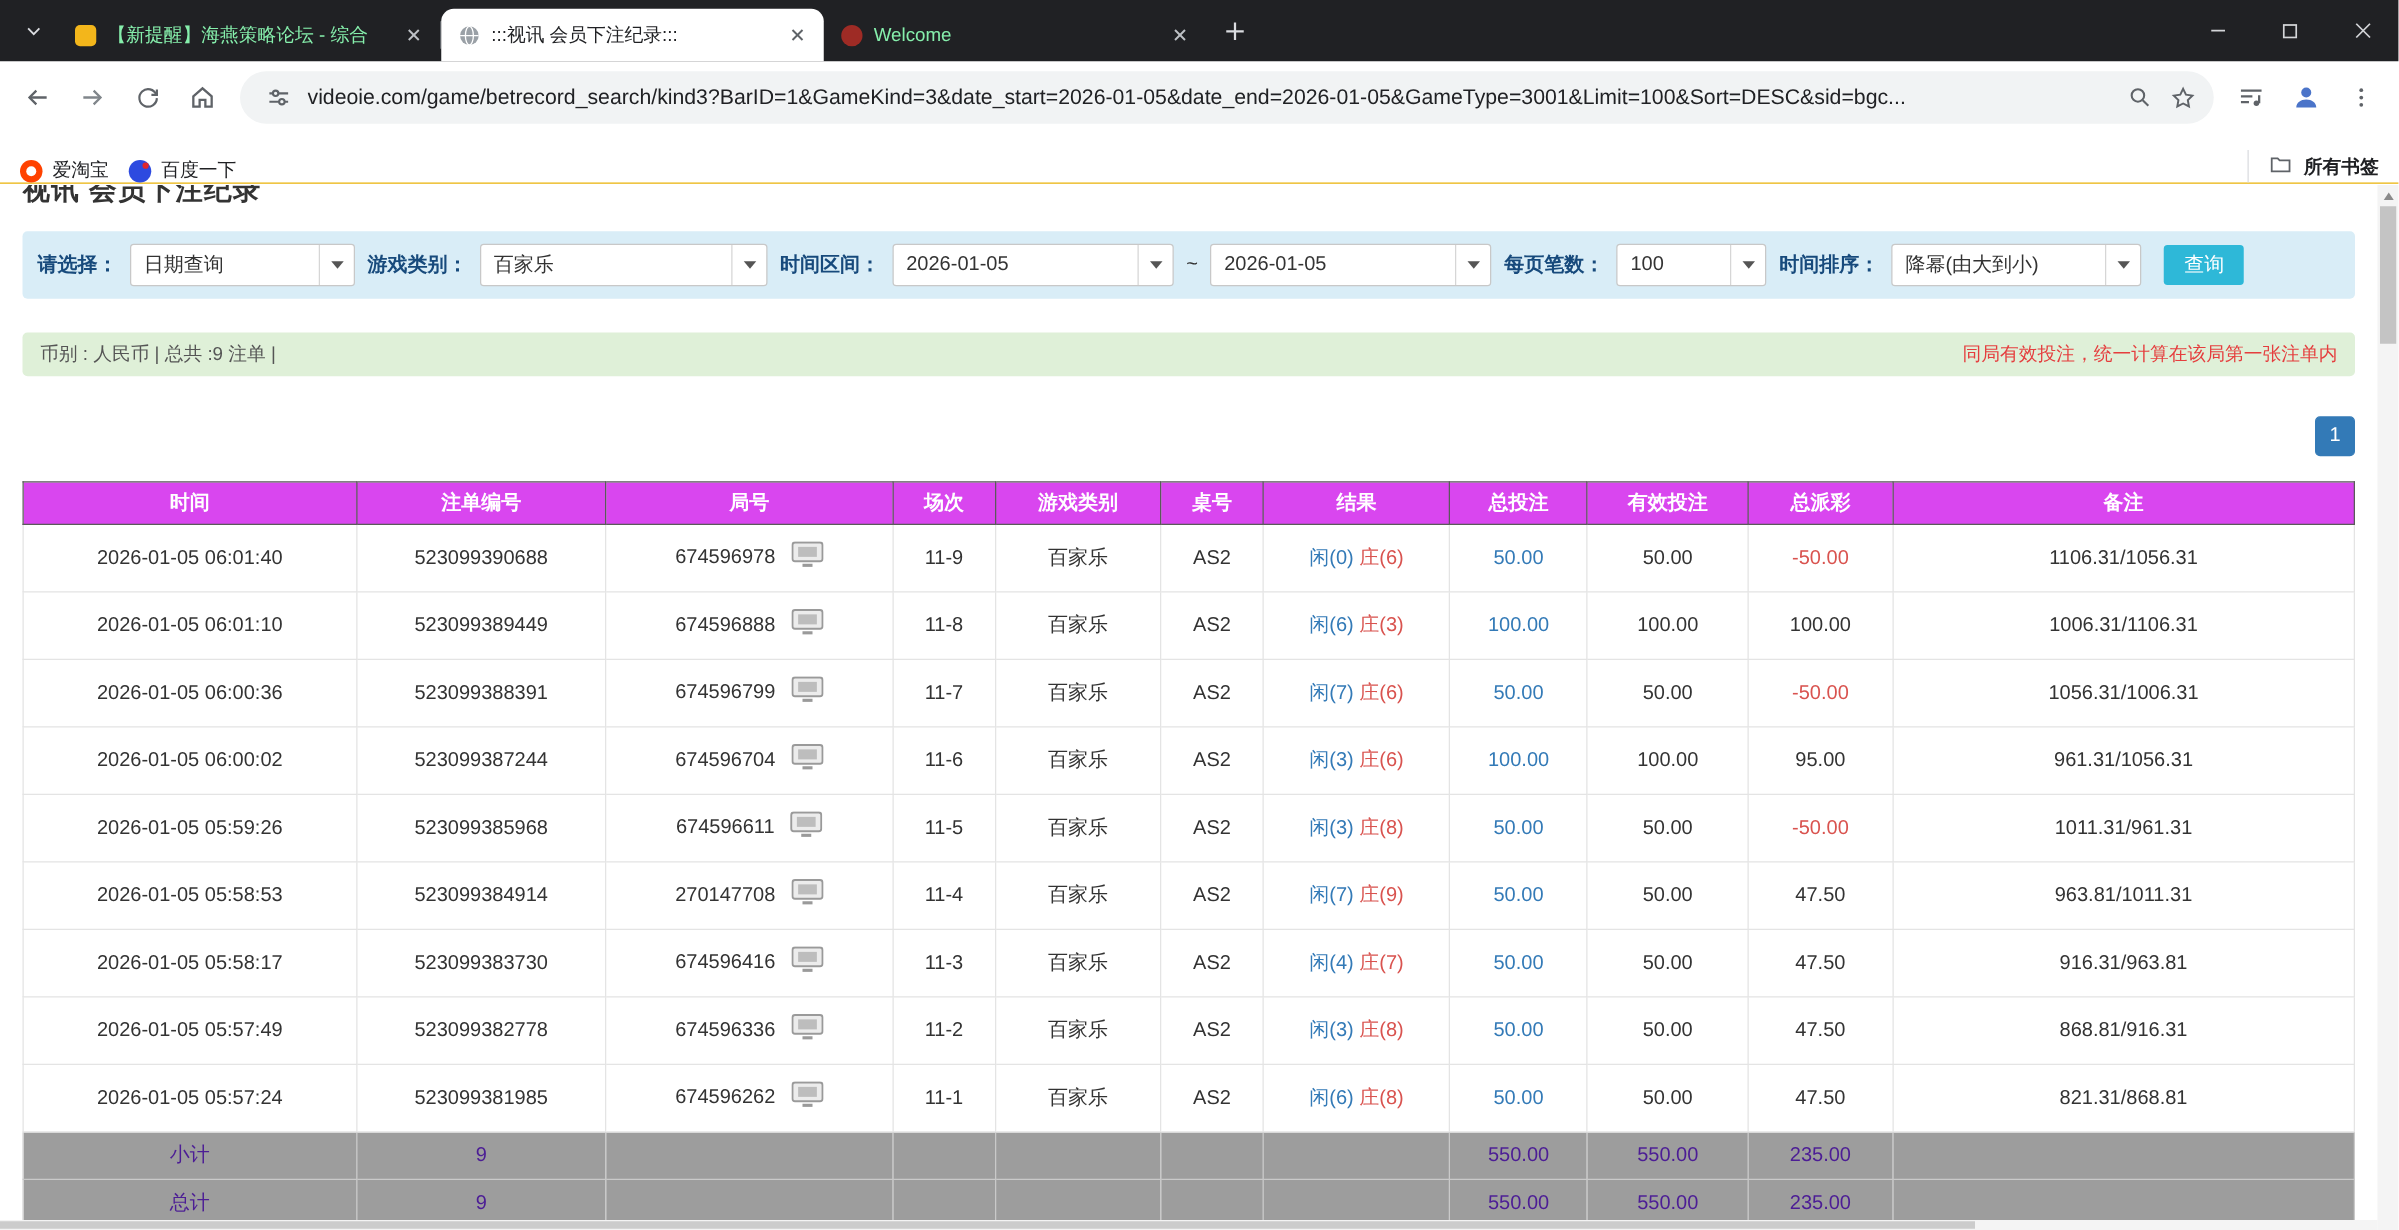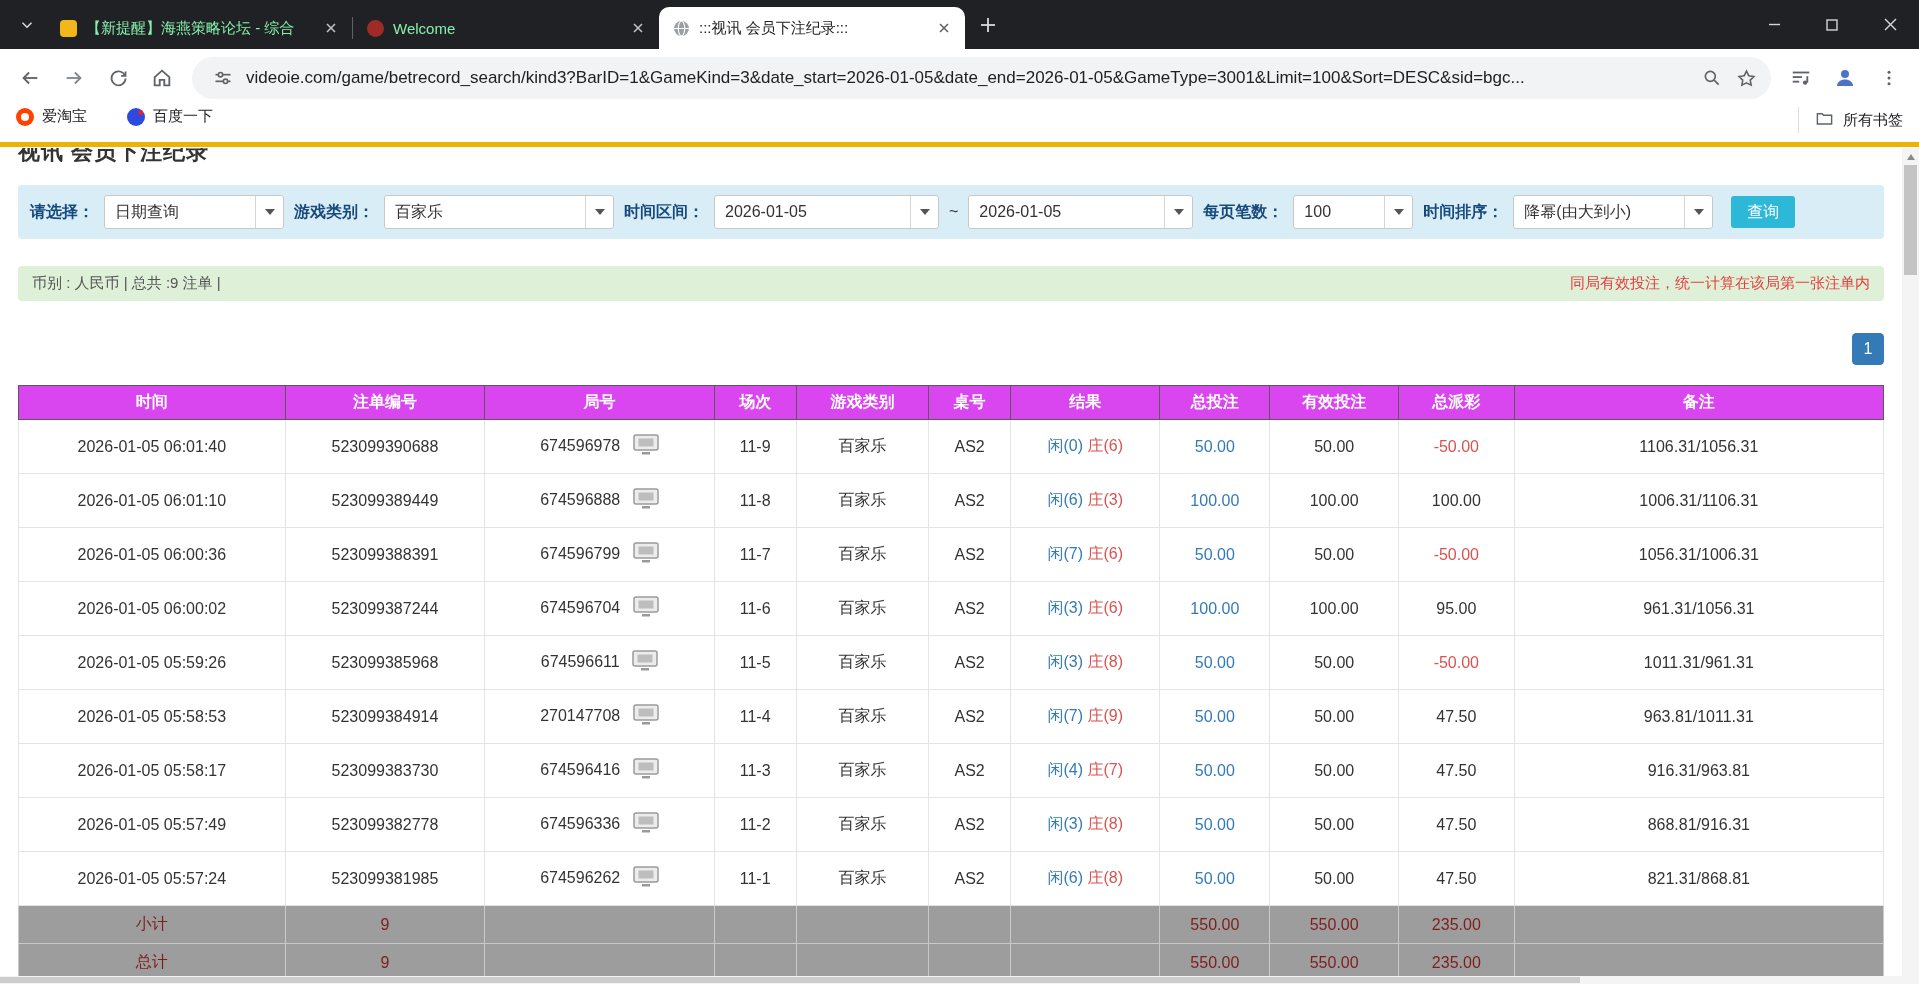--- a/index.html
+++ b/index.html
@@ -23,28 +23,28 @@
   .win-btn { width:58px; height:49px; display:flex; align-items:center; justify-content:center; }
 
   
   .navbar { height:58px; background:#fff; display:flex; align-items:center; padding:0 10px; gap:4px; }
   .nav-icon { width:40px; height:40px; border-radius:50%; display:flex; align-items:center; justify-content:center; flex:0 0 auto; }
   .url-bar { flex:1; height:42px; background:#f1f3f4; border-radius:21px; display:flex; align-items:center; padding:0 8px 0 14px; margin:0 6px; min-width:0; }
   .url-text { flex:1; font-size:17px; color:#202124; white-space:nowrap; overflow:hidden; }
   .omni-icon { width:34px; height:34px; display:flex; align-items:center; justify-content:center; flex:0 0 auto; }
 
   
-  .bookmarks { height:40px; background:#fff; border-bottom:5px solid #eab308; display:flex; align-items:flex-start; padding:0 16px; gap:40px; font-size:15px; color:#202124; }
+  .bookmarks { height:40px; background:#fff; border-bottom:1px solid #eab308; display:flex; align-items:flex-end; padding:0 16px; gap:16px; font-size:15px; color:#202124; }
   .bm { display:flex; align-items:center; gap:8px; }
   .bm-fav { width:18px; height:18px; border-radius:4px; flex:0 0 auto; }
   .bm-taobao { background:#ff4200; border-radius:50%; position:relative; }
   .bm-taobao::after { content:''; position:absolute; left:5px; top:5px; width:8px; height:8px; border-radius:50%; background:#fff; }
   .bm-baidu { background:#2d4ae0; border-radius:50%; position:relative; }
   .bm-baidu::after { content:''; position:absolute; left:11px; top:2px; width:5px; height:5px; border-radius:50%; background:#e0262d; }
-  .bm-right { margin-left:auto; display:flex; align-items:center; gap:9px; border-left:1px solid #dadce0; padding-left:16px; height:26px; }
+  .bm-right { margin-left:auto; display:flex; align-items:center; gap:9px; border-left:1px solid #dadce0; padding-left:16px; height:26px;font-weight:bold; }
 
   
   .page { position:absolute; top:148px; left:0; width:1902px; bottom:8px; background:#fff; overflow:hidden; }
   .title-clip { height:15px; overflow:hidden; margin:0 18px; }
   .title-clip h1 { font-size:22px; font-weight:bold; color:#333; margin-top:-11px; letter-spacing:1px; }
 
   .filter-bar { margin:22px 18px 0; background:#d9edf7; border-radius:4px; padding:10px 12px; display:flex; align-items:center; gap:10px; font-size:16px; }
   .f-label { color:#174a7c; font-weight:bold; white-space:nowrap; }
   .select { background:#fff; border:1px solid #c8c8c8; border-radius:3px; height:34px; display:flex; align-items:center; }
   .select .val { padding:0 10px; color:#333; white-space:nowrap; overflow:hidden; }
@@ -61,21 +61,21 @@
   .page-btn { width:32px; height:32px; background:#337ab7; border:1px solid #337ab7; color:#fff; border-radius:4px; font-size:16px; display:flex; align-items:center; justify-content:center; }
 
   table.data-table { width:calc(100% - 36px); margin:20px 18px 0; border-collapse:collapse; table-layout:fixed; font-size:16px; color:#333; }
   .data-table th { background:#d946ef; color:#fff; height:34px; font-weight:bold; border:1px solid #5a5a5a; text-align:center; }
   .data-table td { background:#fff; border:1px solid #e4e4e4; height:54px; text-align:center; vertical-align:middle; }
   .round-cell .replay-btn { display:inline-block; vertical-align:middle; margin-left:8px; }
   .link-cell { color:#337ab7; }
   .player { color:#337ab7; }
   .banker { color:#d9534f; }
   td.neg { color:#d9534f; }
-  .data-table tr.foot td { background:#9d9d9d; color:#7f1d1d; height:38px; border:1px solid #c9c9c9; }
+  .data-table tr.foot td { background:#9d9d9d; color:#4c1d95; height:38px; border:1px solid #c9c9c9; }
 
   
   .v-scroll { position:absolute; top:148px; right:0; width:17px; bottom:8px; background:#f4f4f4; }
   .v-up { height:17px; display:flex; align-items:center; justify-content:center; }
   .v-up::after { content:''; border-left:4px solid transparent; border-right:4px solid transparent; border-bottom:6px solid #8a8a8a; }
   .v-thumb { position:absolute; top:17px; left:2px; right:2px; height:110px; background:#c4c4c4; }
   .h-scroll { position:absolute; left:0; bottom:0; height:8px; width:1902px; background:#f4f4f4; }
   .h-thumb { position:absolute; left:0; top:1px; height:6px; width:1580px; background:#cccccc; }
   .corner { position:absolute; right:0; bottom:0; width:17px; height:8px; background:#f4f4f4; }
 </style>
@@ -94,41 +94,41 @@
       <span class="favicon fav-yellow"></span>
       <span class="tab-title">【新提醒】海燕策略论坛 - 综合</span>
       <span class="tab-close">
         <svg width="12" height="12" viewBox="0 0 12 12" stroke="#bdc1c6" stroke-width="1.6">
             <line x1="2" y1="2" x2="10" y2="10"></line>
             <line x1="10" y1="2" x2="2" y2="10"></line>
           </svg>
       </span>
     </div>
     <div class="tab-divider"></div>
-    <div class="tab">
-      <span class="favicon fav-red"></span>
-      <span class="tab-title">Welcome</span>
-      <span class="tab-close">
-        <svg width="12" height="12" viewBox="0 0 12 12" stroke="#bdc1c6" stroke-width="1.6">
-            <line x1="2" y1="2" x2="10" y2="10"></line>
-            <line x1="10" y1="2" x2="2" y2="10"></line>
-          </svg>
-      </span>
-    </div>
     <div class="tab active">
       <span class="favicon">
         <svg width="17" height="17" viewBox="0 0 16 16">
             <circle cx="8" cy="8" r="7" fill="#9aa0a6"></circle>
             <ellipse cx="8" cy="8" rx="3" ry="7" fill="none" stroke="#fff" stroke-width="1"></ellipse>
             <line x1="1" y1="8" x2="15" y2="8" stroke="#fff" stroke-width="1"></line>
           </svg>
       </span>
       <span class="tab-title">:::视讯 会员下注纪录:::</span>
       <span class="tab-close">
         <svg width="12" height="12" viewBox="0 0 12 12" stroke="#5f6368" stroke-width="1.6">
+            <line x1="2" y1="2" x2="10" y2="10"></line>
+            <line x1="10" y1="2" x2="2" y2="10"></line>
+          </svg>
+      </span>
+    </div>
+    <div class="tab">
+      <span class="favicon fav-red"></span>
+      <span class="tab-title">Welcome</span>
+      <span class="tab-close">
+        <svg width="12" height="12" viewBox="0 0 12 12" stroke="#bdc1c6" stroke-width="1.6">
             <line x1="2" y1="2" x2="10" y2="10"></line>
             <line x1="10" y1="2" x2="2" y2="10"></line>
           </svg>
       </span>
     </div>
     <div class="newtab-btn">
       <svg width="16" height="16" viewBox="0 0 16 16" stroke="#dadce0" stroke-width="1.8">
           <line x1="8" y1="1" x2="8" y2="15"></line>
           <line x1="1" y1="8" x2="15" y2="8"></line>
         </svg>

